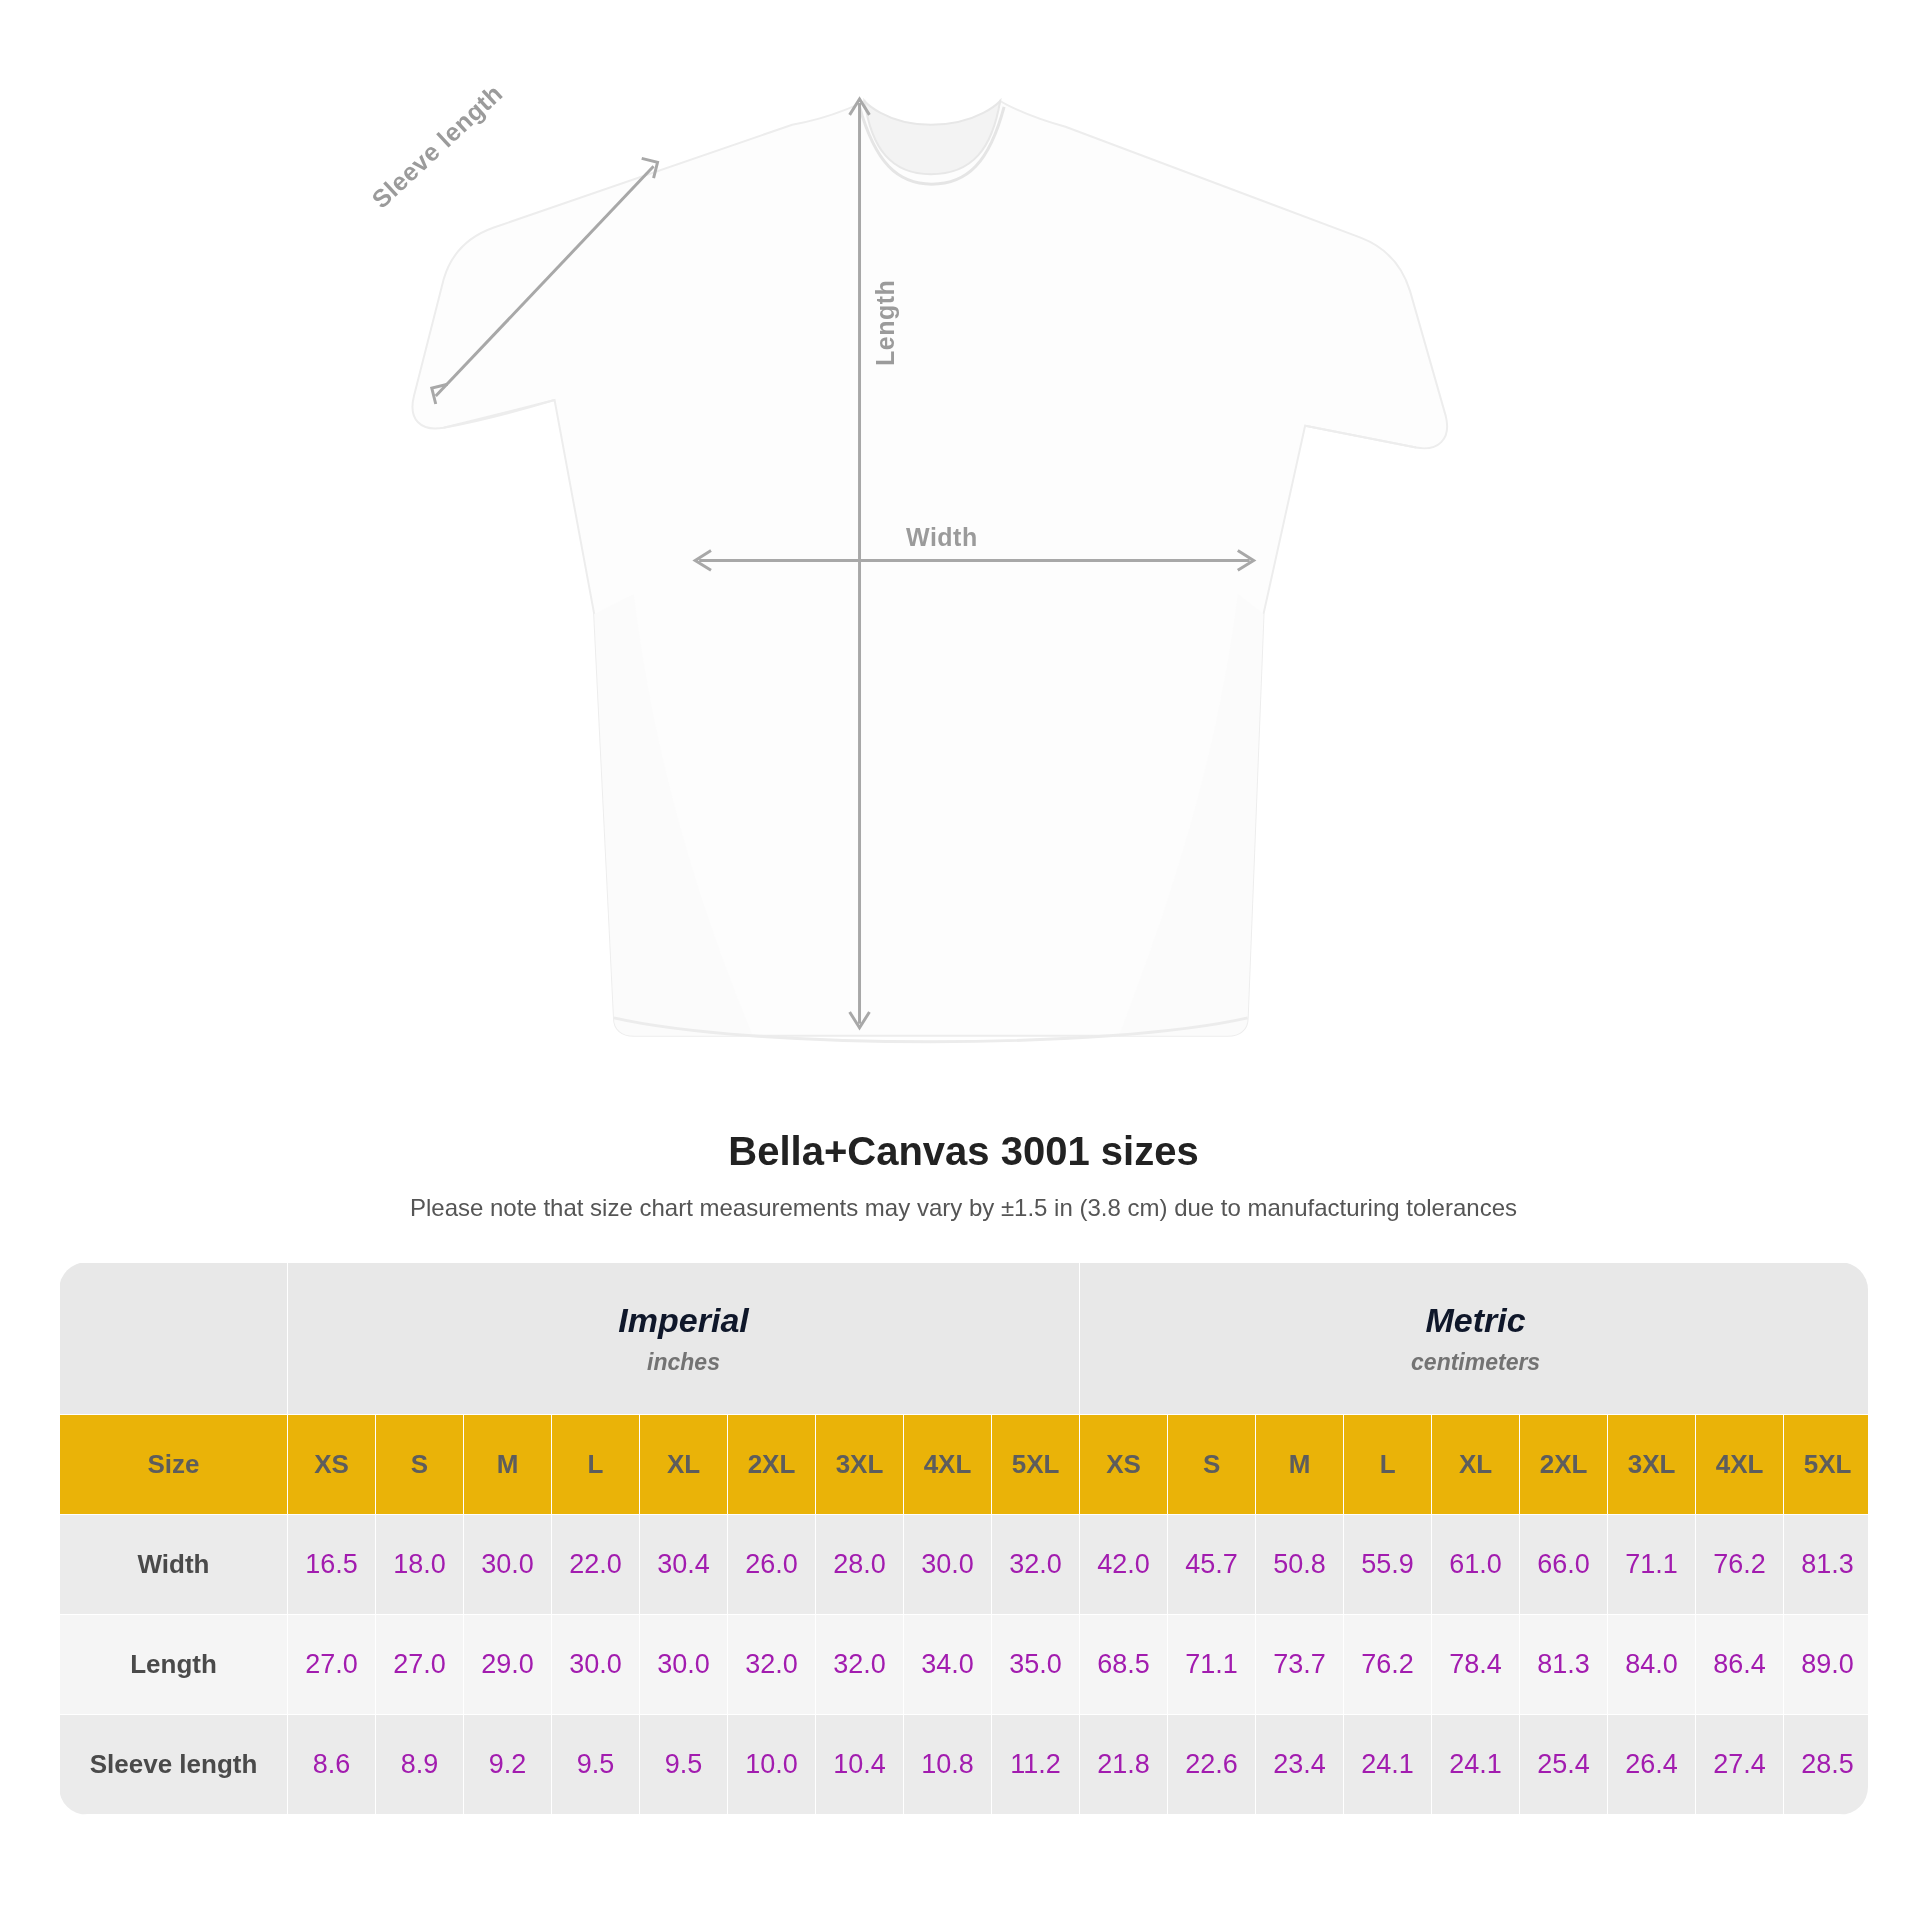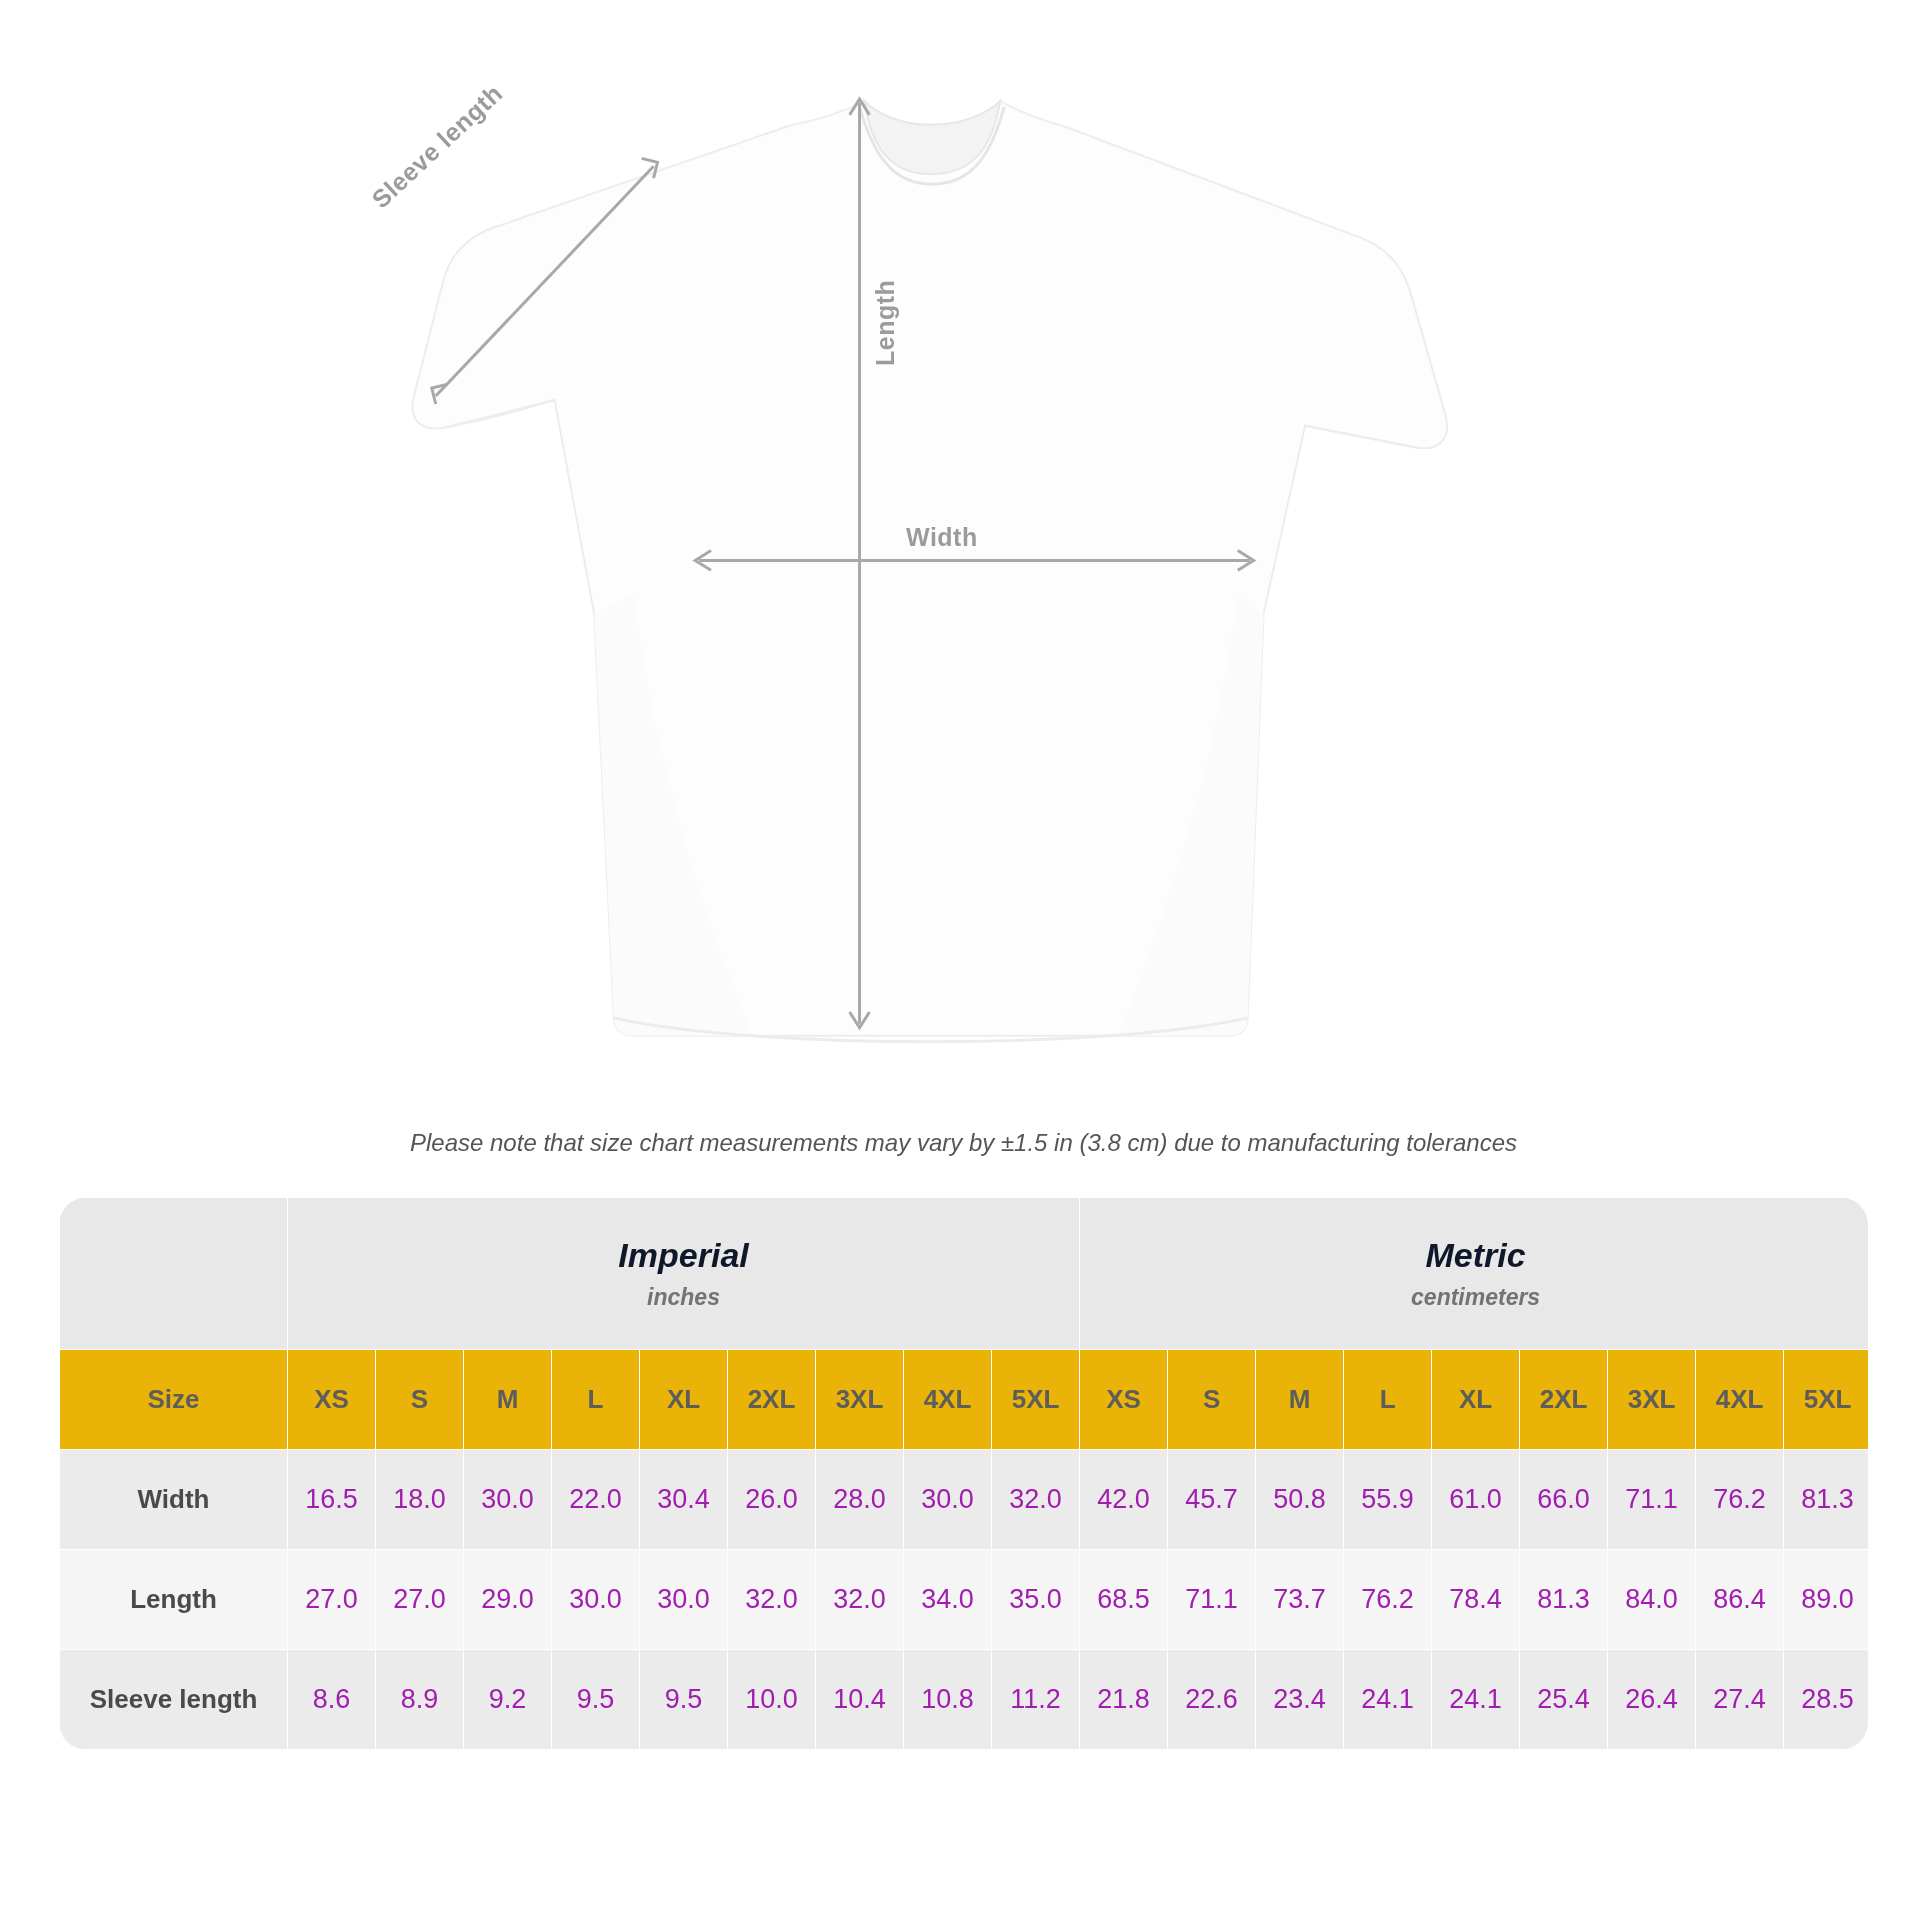--- a/index.html
+++ b/index.html
@@ -63,21 +63,20 @@
     margin-top: 20px;
   }
   .chart-title {
     font-size: 40px;
     font-weight: bold;
     color: #222222;
     margin: 0;
   }
   .chart-note {
     font-size: 24px;
-    font-style: italic;
     color: #555555;
     margin-top: 20px;
   }
 
   
   .table-wrap {
     margin: 40px 59px 0 59px;
     border-radius: 28px;
     overflow: hidden;
   }
@@ -206,20 +205,21 @@
         <polyline points="1250,556 1266,566 1250,576" fill="none"></polyline>
       </g>
     </svg>
 
     <div class="dim-label label-sleeve">Sleeve length</div>
     <div class="dim-label label-length">Length</div>
     <div class="dim-label label-width">Width</div>
   </div>
 
   <div class="title-block">
+    <div class="chart-title">Bella+Canvas 3001 sizes</div>
     <div class="chart-note">Please note that size chart measurements may vary by ±1.5 in (3.8 cm) due to manufacturing tolerances</div>
   </div>
 
   <div class="table-wrap">
     <table class="size-table">
       <colgroup id="tbl-cols">
           <col style="width: 228px;">
           <col style="width: 88px;">
           <col style="width: 88px;">
           <col style="width: 88px;">

